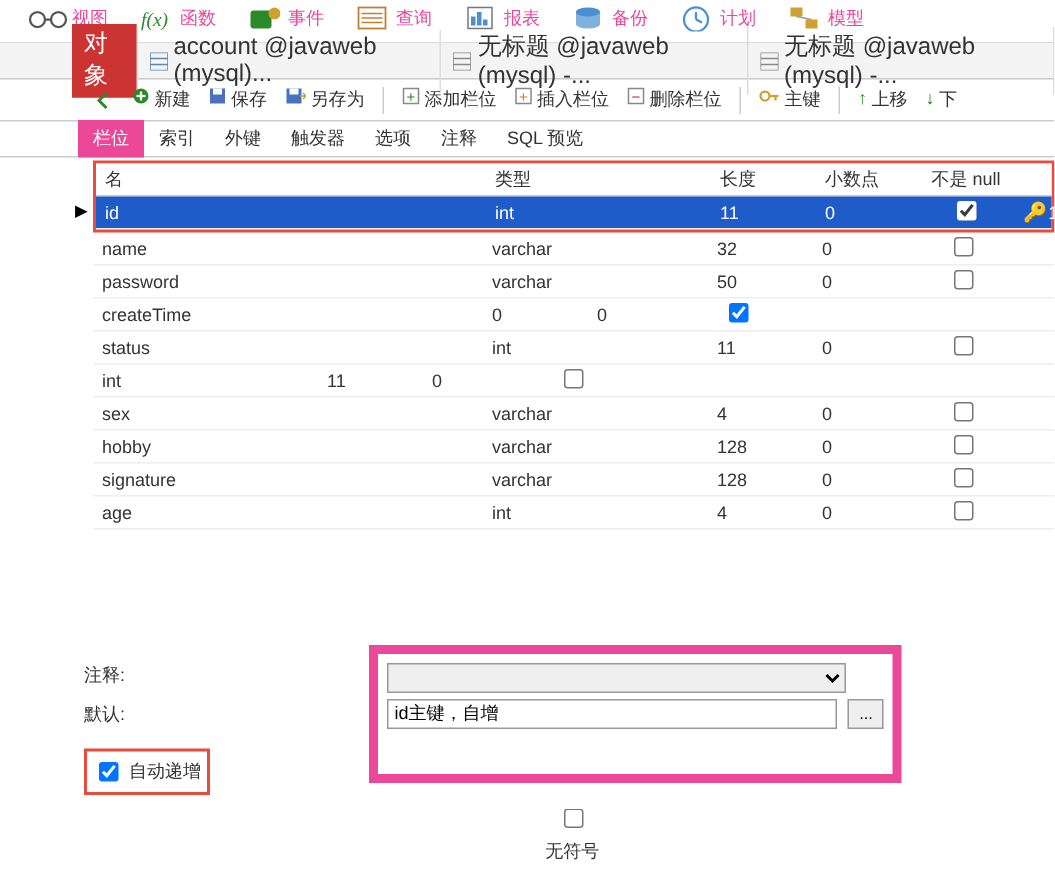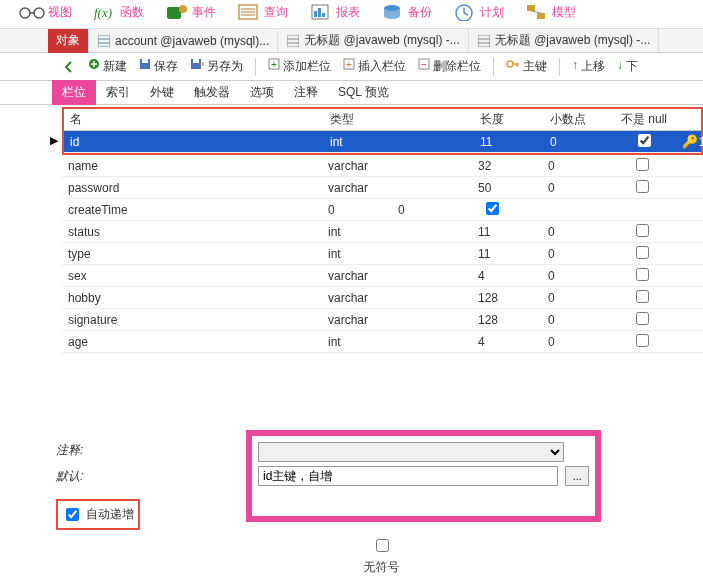--- a/index.html
+++ b/index.html
@@ -6,21 +6,21 @@
   body { margin: 0; font-family: "Microsoft YaHei", Arial, sans-serif; font-size: 12px; background: #fff; color: #333; width: 703px; }
   
   
   .top-toolbar { display: flex; gap: 18px; padding: 2px 18px 6px; border-bottom: 1px solid #ddd; }
   .top-btn { display: flex; flex-direction: row; align-items: center; gap: 2px; cursor: pointer; }
   .top-btn .ic { width: 28px; height: 20px; display: flex; align-items: center; justify-content: center; }
   .top-btn .lbl { font-size: 12px; color: #ec4899; }
   
   
   .tabstrip { display: flex; align-items: center; background: #f4f4f4; border-bottom: 1px solid #ccc; height: 24px; padding-left: 48px; }
-  .tab { display: flex; align-items: center; gap: 4px; padding: 3px 8px; font-size: 12px; cursor: pointer; border-right: 1px solid #ddd; }
+  .tab { display: flex; align-items: center; gap: 4px; padding: 3px 8px; font-size: 16px; cursor: pointer; border-right: 1px solid #ddd; }
   .tab.active { background: #cc3333; color: #fff; border-bottom: 1px solid #cc3333; }
   .tab .tic { width: 14px; height: 14px; display: inline-flex; align-items: center; justify-content: center; }
   
   
   .actionbar { display: flex; align-items: center; gap: 12px; padding: 4px 48px 4px 62px; border-bottom: 1px solid #ccc; height: 28px; }
   .act { display: flex; align-items: flex-start; gap: 3px; cursor: pointer; font-size: 12px; }
   .sep { width: 1px; height: 18px; background: #ccc; }
   
   
   .subnav { display: flex; align-items: center; padding: 0 0 0 52px; border-bottom: 1px solid #ccc; height: 24px; }
@@ -44,21 +44,21 @@
   .row.selected .chk { accent-color: #fff; }
   .row .arrow { position: absolute; left: -14px; top: 3px; font-size: 11px; color: #000; }
   .cols-body { position: relative; padding-left: 0; }
   .cols-body-inner { margin-left: 14px; }
   .chk { margin: 0; }
   .keyic { color: #e0a030; font-size: 13px; }
   
   
   .bottom { padding: 10px 0 10px 56px; margin-top: 100px; }
   .brow { display: flex; align-items: center; height: 26px; margin-bottom: 2px; }
-  .blabel { width: 190px; font-style: italic; }
+  .blabel { width: 190px; }
   .bfield { }
   .bfield select, .bfield input[type=text] { height: 20px; font-size: 12px; border: 1px solid #999; padding: 1px 4px; }
   .bfield select { width: 306px; }
   .bfield .txt { width: 300px; }
   .dots { width: 24px; height: 20px; border: 1px solid #999; background: #efefef; margin-left: 4px; cursor: pointer; font-size: 11px; }
   .red-box { border: 2px solid #e74c3c; padding: 2px 4px; display: inline-block; }
   .red-box-lg { border: 6px solid #ec4899; padding: 4px; display: inline-block; }
   
   .cb-row { display: flex; align-items: center; gap: 4px; padding: 2px 0; }
 </style>
@@ -311,21 +311,20 @@
           </div>
           <div class="row">
             <div class="c-name">status</div>
             <div class="c-type">int</div>
             <div class="c-len">11</div>
             <div class="c-dec">0</div>
             <div class="c-null"><input type="checkbox" class="chk" style=""></div>
             <div class="c-key"></div>
           </div>
           <div class="row">
-            <div class="c-name">type</div>
             <div class="c-type">int</div>
             <div class="c-len">11</div>
             <div class="c-dec">0</div>
             <div class="c-null"><input type="checkbox" class="chk" style=""></div>
             <div class="c-key"></div>
           </div>
           <div class="row">
             <div class="c-name">sex</div>
             <div class="c-type">varchar</div>
             <div class="c-len">4</div>

